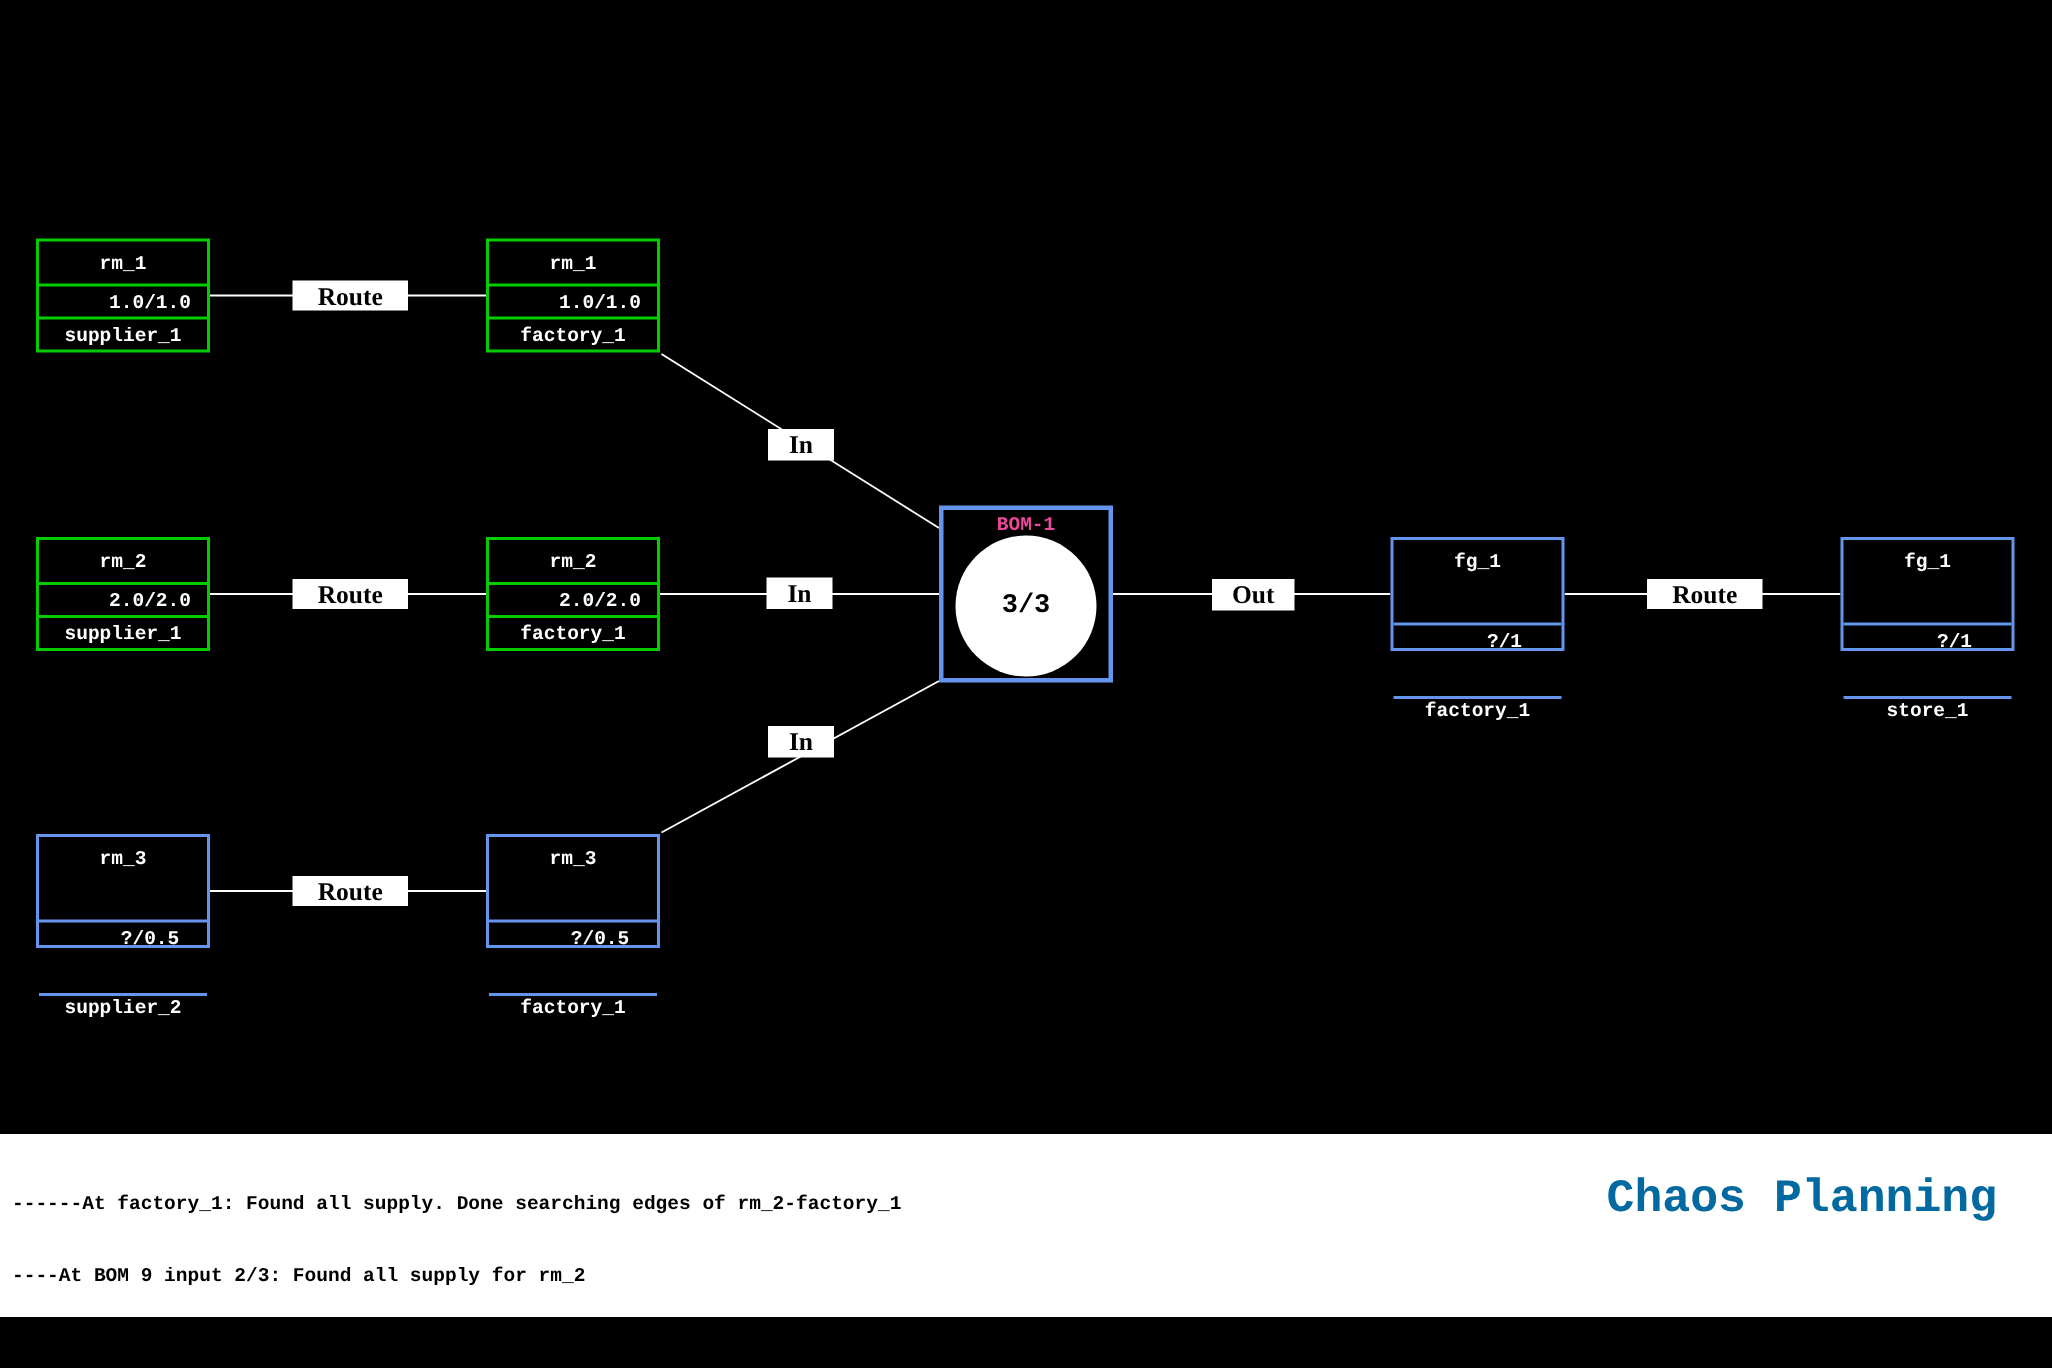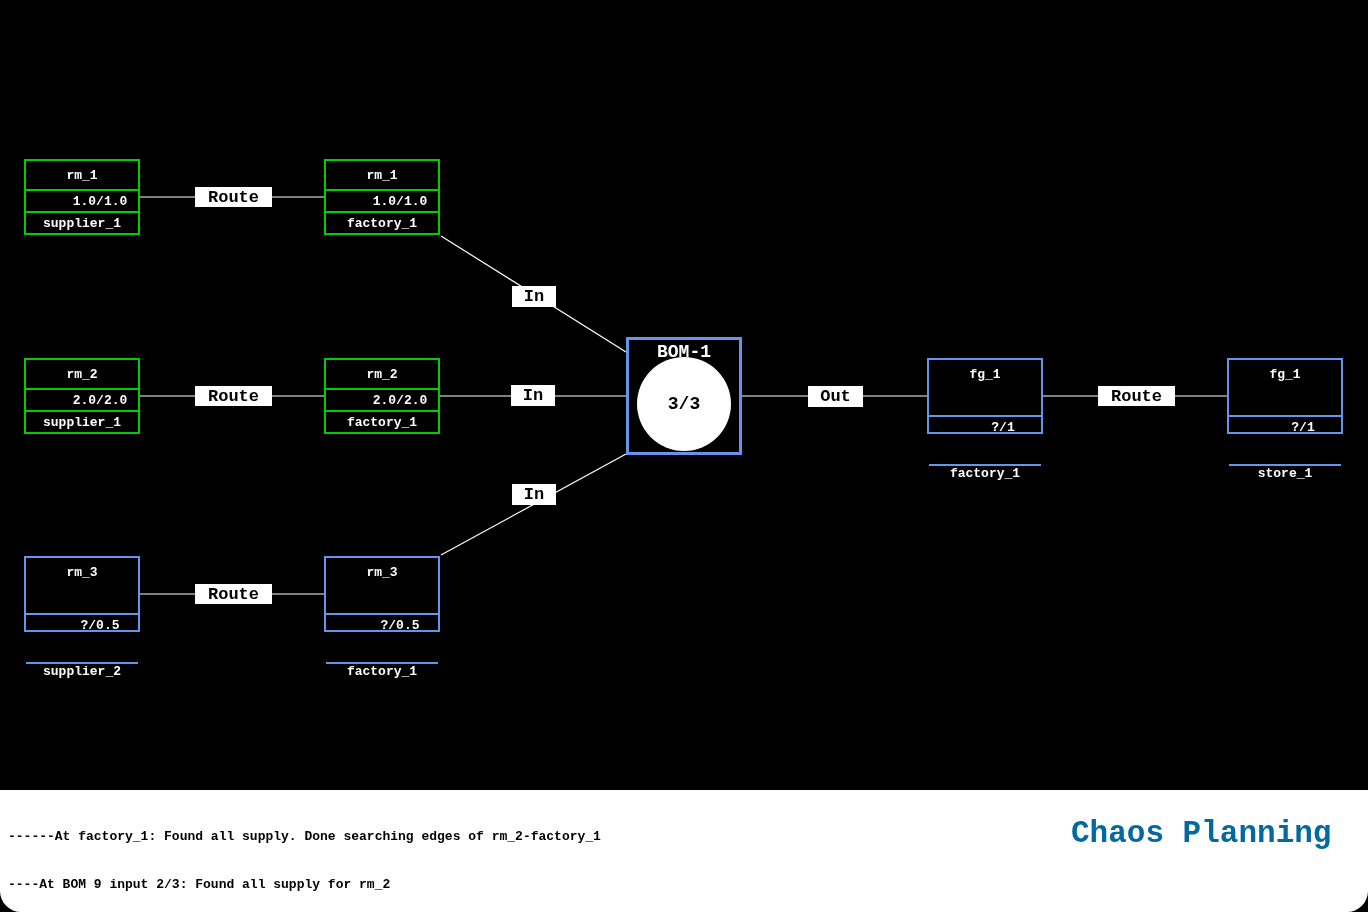--- a/index.html
+++ b/index.html
@@ -1,19 +1,18 @@
 <!DOCTYPE html>
 <html><head>
 <meta charset="utf-8">
 <style>
   html,body{margin:0;padding:0;background:#000;}
   #stage{
     position:relative;width:1368px;height:912px;background:#000;overflow:hidden;
     font-family:"Liberation Mono","DejaVu Sans Mono",monospace;
-    border-radius:21px;
   }
   .edges{position:absolute;left:0;top:0;}
   .edges line{stroke:#ffffff;stroke-width:1.2;}
 
   
   .node{
     position:absolute;width:116px;height:76px;box-sizing:border-box;
     border:2px solid;display:flex;flex-direction:column;background:#000;
     color:#fff;font-weight:bold;font-size:13px;text-align:center;
   }
@@ -22,40 +21,40 @@
   .node.blue{border-color:#6495ed;gap:27px;}
   .node.blue .n-sec + .n-sec{border-top:2px solid #6495ed;}
   .n-sec{display:flex;align-items:center;justify-content:center;}
   .n-item{flex:0 0 28px;}
   .n-qty{flex:0 0 20px;padding-left:36px;}
   .n-loc{flex:1 1 auto;font-family:Liberation Mono, monospace;}
 
   
   .edge-label{
     position:absolute;background:#fff;color:#000;font-weight:bold;font-size:17px;
-    display:flex;align-items:center;justify-content:center;line-height:1;
+    display:flex;align-items:center;justify-content:center;line-height:1;font-family:Liberation Serif, serif;
   }
   .lbl-route{width:77px;height:20px;}
   .lbl-in{width:44px;height:21px;}
   .lbl-out{width:55px;height:21px;}
 
   
   .bom{
     position:absolute;left:626px;top:337px;width:116px;height:118px;
     box-sizing:border-box;border:3px solid #6495ed;background:#000;
   }
-  .bom-title{margin-top:2px;text-align:center;color:#ffffff;font-size:18px;font-weight:bold;}
+  .bom-title{margin-top:2px;text-align:center;color:#ec4899;font-size:13px;font-weight:bold;}
   .bom-circle{
     position:absolute;left:8px;top:17px;width:94px;height:94px;border-radius:50%;
     background:#fff;color:#000;display:flex;align-items:center;justify-content:center;
     font-size:18px;font-weight:bold;
   }
 
   
-  .log-panel{position:absolute;left:0;top:790px;width:1368px;height:122px;background:#ffffff;}
+  .log-panel{position:absolute;left:0;top:756px;width:1368px;height:122px;background:#ffffff;}
   .log-lines{position:absolute;left:8px;top:7px;color:#000;font-size:13px;font-weight:bold;line-height:16px;white-space:pre;}
   .brand-title{position:absolute;left:1071px;top:31px;color:#0369a1;font-size:31px;font-weight:bold;line-height:26px;white-space:pre;}
   .brand-subtitle{position:absolute;left:1071px;top:62px;color:#000;font-size:18px;font-weight:bold;line-height:20px;white-space:pre;}
 </style>
 </head>
 <body>
 
 <div id="stage">
 
   <svg class="edges" width="1368" height="912">

